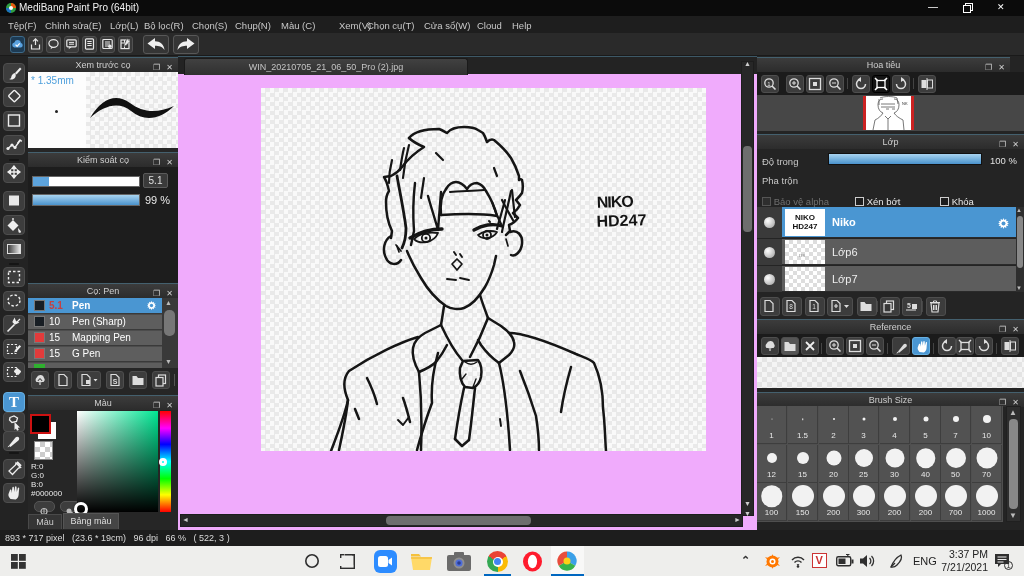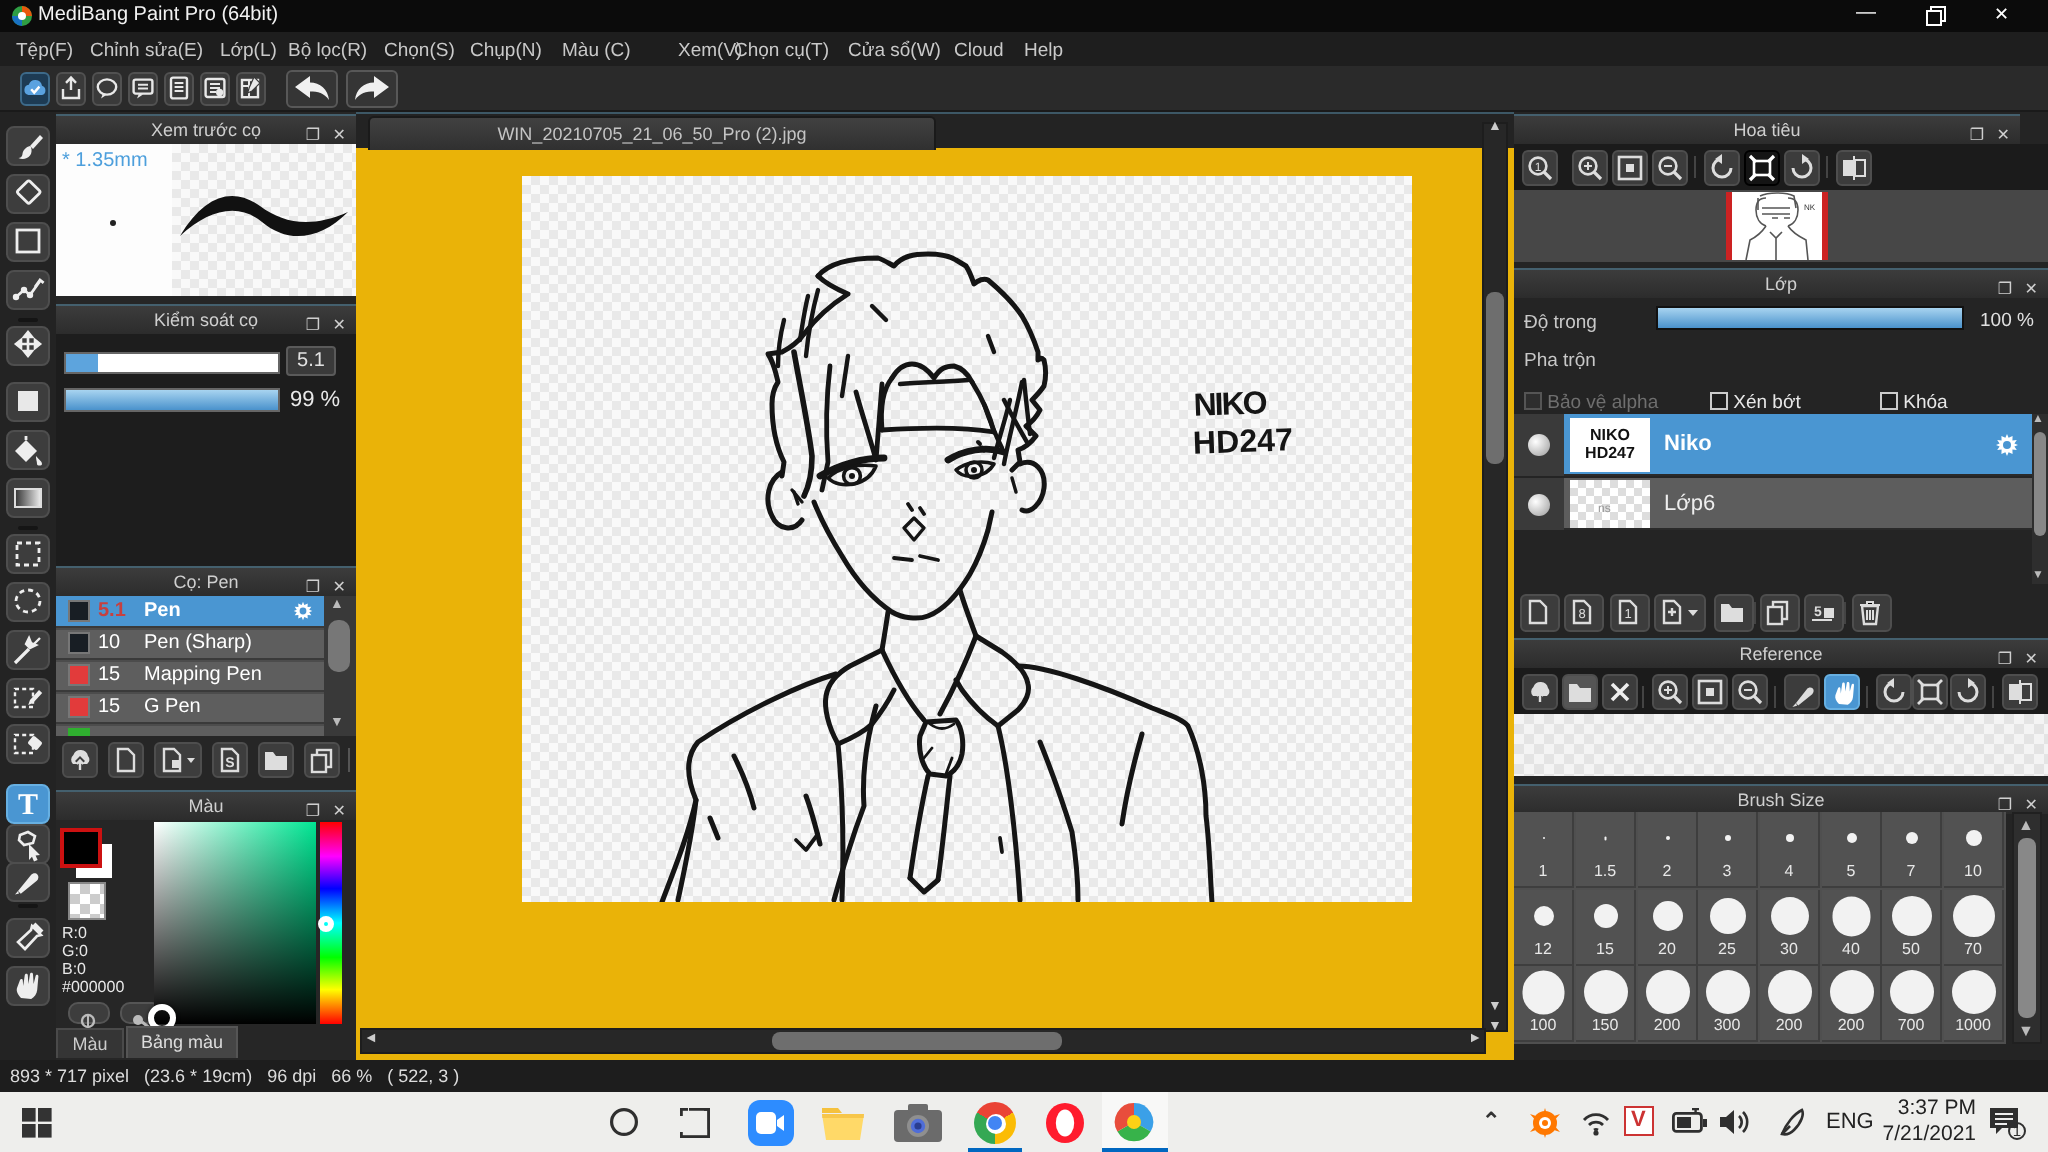--- a/index.html
+++ b/index.html
@@ -16,21 +16,21 @@
 
 #toolstrip { left:0; top:56px; width:28px; height:474px; background:#232323; }
 .tool { position:absolute; left:3px; width:22px; height:20px; background:#3d3d3d; border:1px solid #4e4e4e; border-radius:4px; }
 .tooldiv { position:absolute; left:9px; width:10px; height:2px; background:#151515; border-radius:1px; }
 
 .phead { position:absolute; height:15px; background:linear-gradient(#3c3c3c,#2c2c2c); border-top:1px solid #44606e; color:#cfcfcf; font-size:9px; text-align:center; line-height:15px; }
 .phicons { position:absolute; right:3px; top:2px; font-size:8px; color:#cfcfcf; letter-spacing:2px; }
 
 #leftcol { left:28px; top:56px; width:150px; height:474px; background:#262626; }
 
-#canvasarea { left:178px; top:56px; width:579px; height:474px; background:#eab308; }
+#canvasarea { left:178px; top:56px; width:579px; height:474px; background:#f0abfc; }
 #tabbar { position:absolute; left:0; top:0; width:579px; height:18px; background:#232323; border-top:1px solid #3d5866; }
 #tab { position:absolute; left:6px; top:1px; width:284px; height:17px; background:linear-gradient(#414141,#303030); border:1px solid #1a1a1a; border-bottom:none; border-radius:3px 3px 0 0; color:#c4c4c4; font-size:9px; text-align:center; line-height:16px; }
 #canvas { position:absolute; left:83px; top:32px; width:445px; height:363px;
   background-color:#f9f9f9;
   background-image:conic-gradient(#e9e9e9 25%, #f9f9f9 25% 50%, #e9e9e9 50% 75%, #f9f9f9 75%);
   background-size:9px 9px; }
 
 #vsb { position:absolute; right:3px; top:5px; width:13px; height:455px; background:#272727; border:1px solid #1d1d1d; }
 #vsb .thumb { position:absolute; left:1px; top:84px; width:9px; height:86px; background:#6e6e6e; border-radius:4px; }
 #hsb { position:absolute; left:2px; bottom:3px; width:563px; height:13px; background:#272727; border:1px solid #1d1d1d; }
@@ -495,20 +495,27 @@
   </div>
   <div class="abs" style="left:0;top:183px;width:259px;height:26px;background:#5d5d5d;border-bottom:1px solid #2a2a2a">
     <div class="abs" style="left:0;top:0;width:25px;height:26px;background:#3a3a3a">
         <div class="abs" style="left:7px;top:8px;width:11px;height:11px;border-radius:50%;background:radial-gradient(circle at 35% 35%, #ffffff, #9a9a9a)"></div>
       </div>
     <div class="abs" style="left:28px;top:1px;width:40px;height:24px;background-color:#fff;background-image:conic-gradient(#ddd 25%, #fff 25% 50%, #ddd 50% 75%, #fff 75%);background-size:8px 8px">
         <span style="position:absolute;left:14px;top:12px;font-size:6px;color:#999">ns</span>
       </div>
     <span class="abs" style="left:75px;top:7px;color:#eee;font-size:11px">Lớp6</span>
   </div>
+  <div class="abs" style="left:0;top:210px;width:259px;height:26px;background:#5d5d5d;border-bottom:1px solid #2a2a2a">
+    <div class="abs" style="left:0;top:0;width:25px;height:26px;background:#3a3a3a">
+        <div class="abs" style="left:7px;top:8px;width:11px;height:11px;border-radius:50%;background:radial-gradient(circle at 35% 35%, #ffffff, #9a9a9a)"></div>
+      </div>
+    <div class="abs" style="left:28px;top:1px;width:40px;height:24px;background-color:#fff;background-image:conic-gradient(#ddd 25%, #fff 25% 50%, #ddd 50% 75%, #fff 75%);background-size:8px 8px"></div>
+    <span class="abs" style="left:75px;top:7px;color:#eee;font-size:11px">Lớp7</span>
+  </div>
   <div class="abs" style="left:259px;top:151px;width:8px;height:85px;background:#2e2e2e">
     <div class="abs" style="left:0px;top:0px;color:#bbb;font-size:6px">▲</div>
     <div class="abs" style="left:1px;top:9px;width:6px;height:52px;background:#888;border-radius:3px"></div>
     <div class="abs" style="left:0px;top:78px;color:#bbb;font-size:6px">▼</div>
   </div>
 
   <div class="abs" style="left:0;top:237px;width:267px;height:26px;background:#242424">
     <div class="rb2" style="left:3px"><svg width="16" height="16" viewBox="0 0 16 16">
           <path d="M4 2.5 h5 l3 3 v8 h-8z" fill="none" stroke="#ddd" stroke-width="1.2"></path>
         </svg></div>

